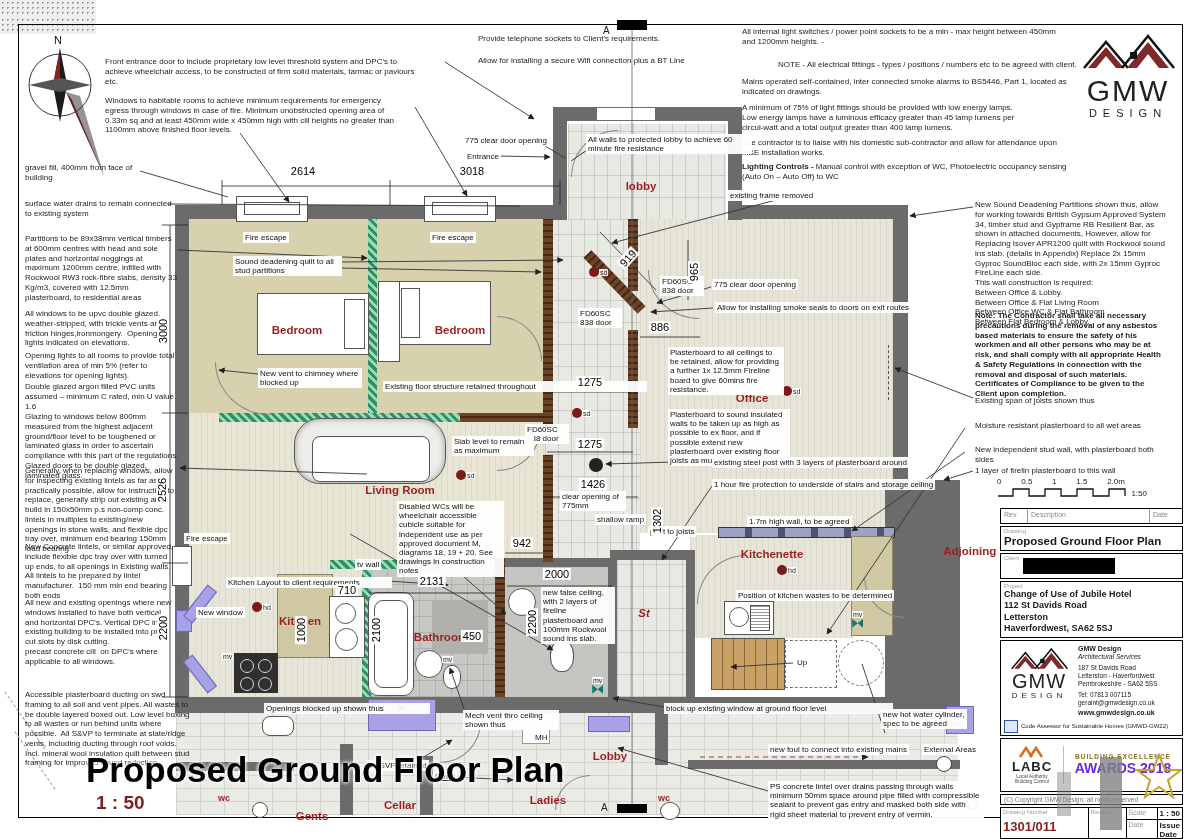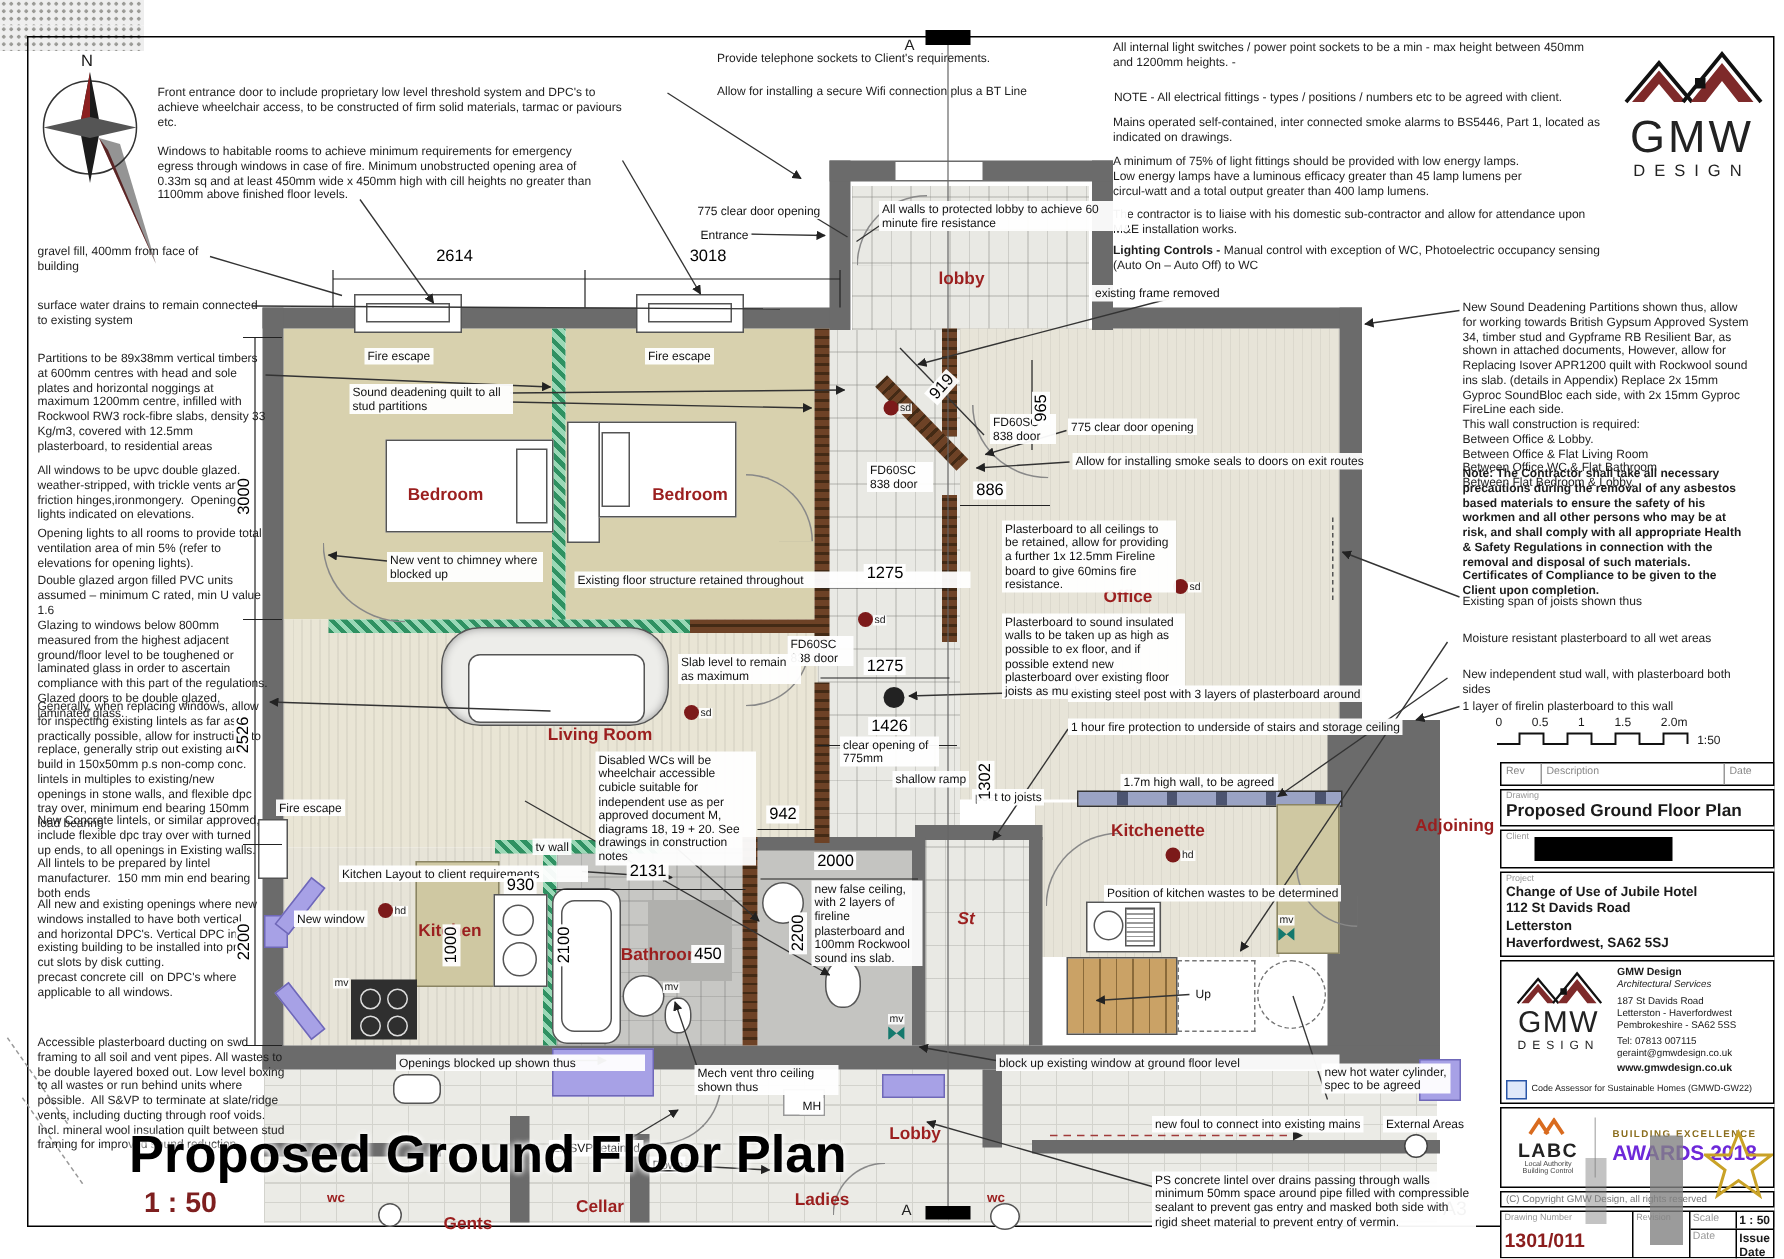--- a/index.html
+++ b/index.html
@@ -416,21 +416,21 @@
     <div class="note" style="left: 25px; top: 382px; width: 150px;">Double glazed argon filled PVC units assumed – minimum C rated, min U value 1.6</div>
     <div class="note" style="left: 25px; top: 412px; width: 158px;">Glazing to windows below 800mm measured from the highest adjacent ground/floor level to be toughened or laminated glass in order to ascertain compliance with this part of the regulations. Glazed doors to be double glazed, laminated glass.</div>
     <div class="note" style="left: 25px; top: 466px; width: 152px;">Generally, when replacing windows, allow for inspecting existing lintels as far as practically possible, allow for instruction to replace, generally strip out existing and build in 150x50mm p.s non-comp conc. lintels in multiples to existing/new openings in stone walls, and flexible dpc tray over, minimum end bearing 150mm load bearing</div>
     <div class="note" style="left: 25px; top: 542px; width: 150px;">New Concrete lintels, or similar approved, include flexible dpc tray over with turned up ends, to all openings in Existing walls.  All lintels to be prepared by lintel manufacturer.  150 mm min end bearing both ends</div>
     <div class="note" style="left: 25px; top: 598px; width: 150px;">All new and existing openings where new windows installed to have both vertical and horizontal DPC's. Vertical DPC in existing building to be installed into pre-cut slots by disk cutting.</div>
     <div class="note" style="left: 25px; top: 647px; width: 140px;">precast concrete cill  on DPC's where applicable to all windows.</div>
     <div class="note" style="left: 25px; top: 690px; width: 165px;">Accessible plasterboard ducting on swd framing to all soil and vent pipes. All wastes to be double layered boxed out. Low level boxing to all wastes or run behind units where possible.  All S&amp;VP to terminate at slate/ridge vents, including ducting through roof voids. Incl. mineral wool insulation quilt between stud framing for improved sound reduction.</div>
     <div class="note" style="left: 478px; top: 34px; width: 230px;">Provide telephone sockets to Client's requirements.</div>
     <div class="note" style="left: 478px; top: 56px; width: 262px;">Allow for installing a secure Wifi connection plus a BT Line</div>
     <div class="note" style="left: 742px; top: 27px; width: 322px;">All internal light switches / power point sockets to be a min - max height between 450mm and 1200mm heights. -</div>
-    <div class="note" style="left: 732px; top: 60px; width: 320px; text-align: center;">NOTE - All electrical fittings - types / positions / numbers etc to be agreed with client.</div>
+    <div class="note" style="left: 778px; top: 60px; width: 320px;">NOTE - All electrical fittings - types / positions / numbers etc to be agreed with client.</div>
     <div class="note" style="left: 742px; top: 77px; width: 325px;">Mains operated self-contained, inter connected smoke alarms to BS5446, Part 1, located as indicated on drawings.</div>
     <div class="note" style="left: 742px; top: 103px; width: 325px;">A minimum of 75% of light fittings should be provided with low energy lamps.
 Low energy lamps have a luminous efficacy greater than 45 lamp lumens per
 circul-watt and a total output greater than 400 lamp lumens.</div>
     <div class="note" style="left: 742px; top: 138px; width: 320px;">The contractor is to liaise with his domestic sub-contractor and allow for attendance upon M&amp;E installation works.</div>
     <div class="note" style="left: 742px; top: 162px; width: 325px;"><b>Lighting Controls - </b>Manual control with exception of WC, Photoelectric occupancy sensing (Auto On – Auto Off) to WC</div>
     <div class="note" style="left: 975px; top: 200px; width: 192px;">New Sound Deadening Partitions shown thus, allow for working towards British Gypsum Approved System 34, timber stud and Gypframe RB Resilient Bar, as shown in attached documents, However, allow for Replacing Isover APR1200 quilt with Rockwool sound ins slab. (details in Appendix) Replace 2x 15mm Gyproc SoundBloc each side, with 2x 15mm Gyproc FireLine each side.
 This wall construction is required:
 Between Office &amp; Lobby.
 Between Office &amp; Flat Living Room
@@ -489,21 +489,21 @@
     <div class="dim" style="left: 694px; top: 272px; white-space: nowrap; transform: translate(-50%, -50%) rotate(-90deg);">965</div>
     <div class="dim" style="left: 660px; top: 327px; white-space: nowrap; transform: translate(-50%, -50%);">886</div>
     <div class="dim" style="left: 590px; top: 382px; white-space: nowrap; transform: translate(-50%, -50%);">1275</div>
     <div class="dim" style="left: 590px; top: 444px; white-space: nowrap; transform: translate(-50%, -50%);">1275</div>
     <div class="dim" style="left: 593px; top: 484px; white-space: nowrap; transform: translate(-50%, -50%);">1426</div>
     <div class="dim" style="left: 657px; top: 521px; white-space: nowrap; transform: translate(-50%, -50%) rotate(-90deg);">1302</div>
     <div class="dim" style="left: 522px; top: 543px; white-space: nowrap; transform: translate(-50%, -50%);">942</div>
     <div class="dim" style="left: 432px; top: 581px; white-space: nowrap; transform: translate(-50%, -50%);">2131</div>
     <div class="dim" style="left: 557px; top: 574px; white-space: nowrap; transform: translate(-50%, -50%);">2000</div>
     <div class="dim" style="left: 532px; top: 622px; white-space: nowrap; transform: translate(-50%, -50%) rotate(-90deg);">2200</div>
-    <div class="dim" style="left: 347px; top: 590px; white-space: nowrap; transform: translate(-50%, -50%);">930</div>
+    <div class="dim" style="left: 347px; top: 590px; white-space: nowrap; transform: translate(-50%, -50%);">710</div>
     <div class="dim" style="left: 301px; top: 630px; white-space: nowrap; transform: translate(-50%, -50%) rotate(-90deg);">1000</div>
     <div class="dim" style="left: 376px; top: 630px; white-space: nowrap; transform: translate(-50%, -50%) rotate(-90deg);">2100</div>
     <div class="dim" style="left: 472px; top: 636px; white-space: nowrap; transform: translate(-50%, -50%);">450</div>
     <div class="dim" style="left: 163px; top: 331px; white-space: nowrap; transform: translate(-50%, -50%) rotate(-90deg);">3000</div>
     <div class="dim" style="left: 162px; top: 490px; white-space: nowrap; transform: translate(-50%, -50%) rotate(-90deg);">2526</div>
     <div class="dim" style="left: 163px; top: 628px; white-space: nowrap; transform: translate(-50%, -50%) rotate(-90deg);">2200</div>
     <div class="room-label" style="left: 641px; top: 186px; white-space: nowrap; transform: translate(-50%, -50%);">lobby</div>
     <div class="room-label" style="left: 297px; top: 330px; white-space: nowrap; transform: translate(-50%, -50%);">Bedroom</div>
     <div class="room-label" style="left: 460px; top: 330px; white-space: nowrap; transform: translate(-50%, -50%);">Bedroom</div>
     <div class="room-label" style="left: 752px; top: 398px; white-space: nowrap; transform: translate(-50%, -50%);">Office</div>

